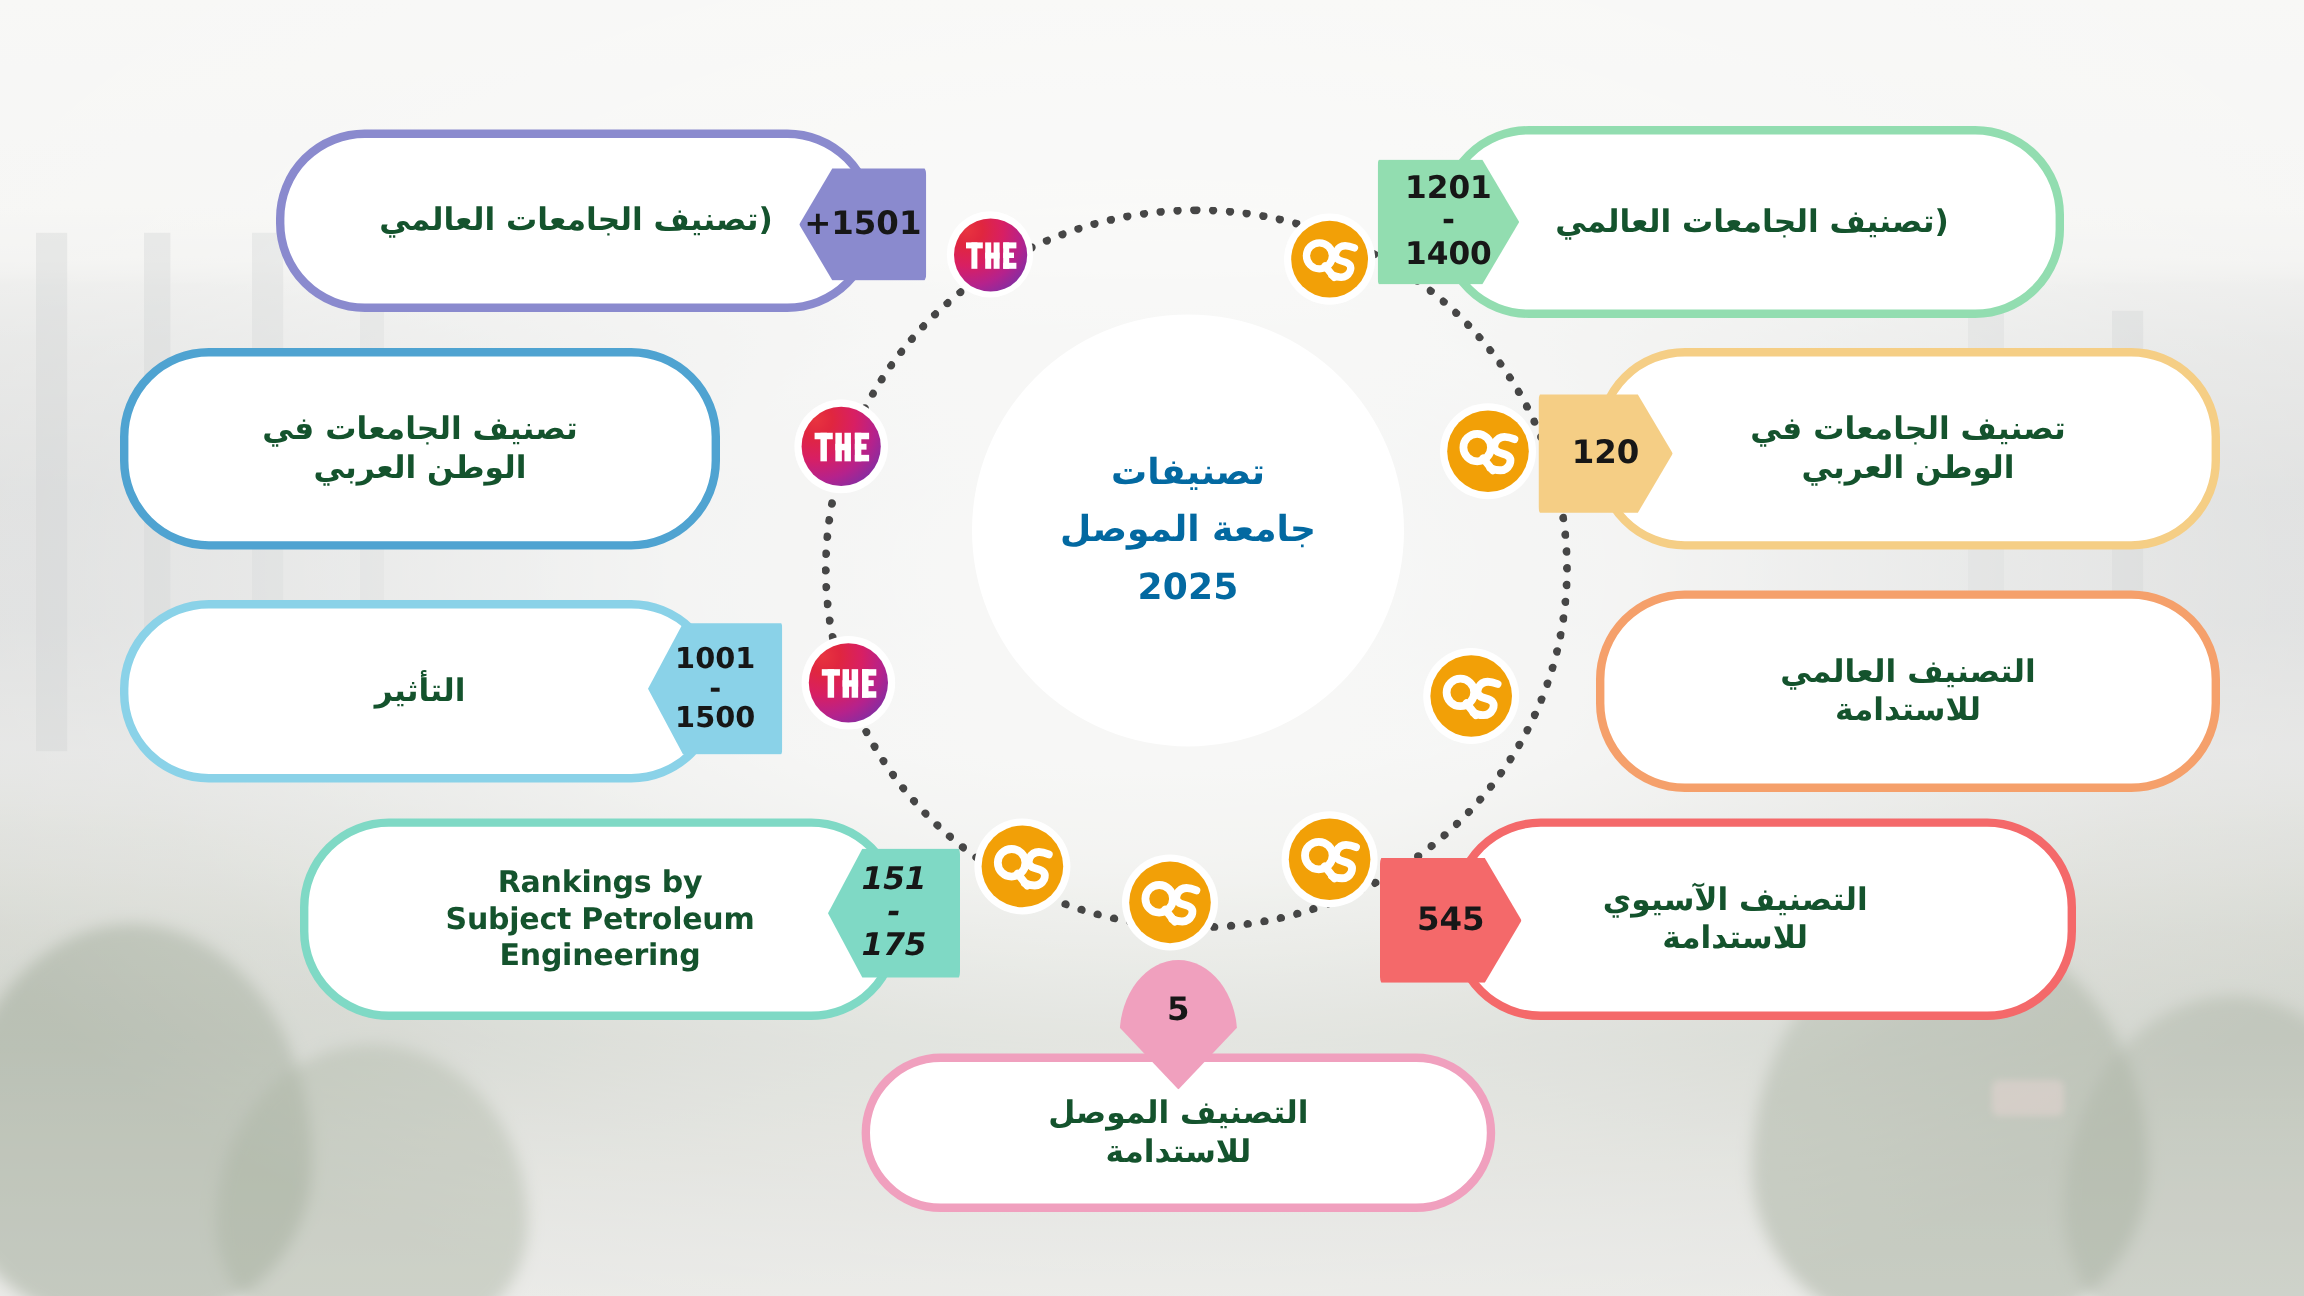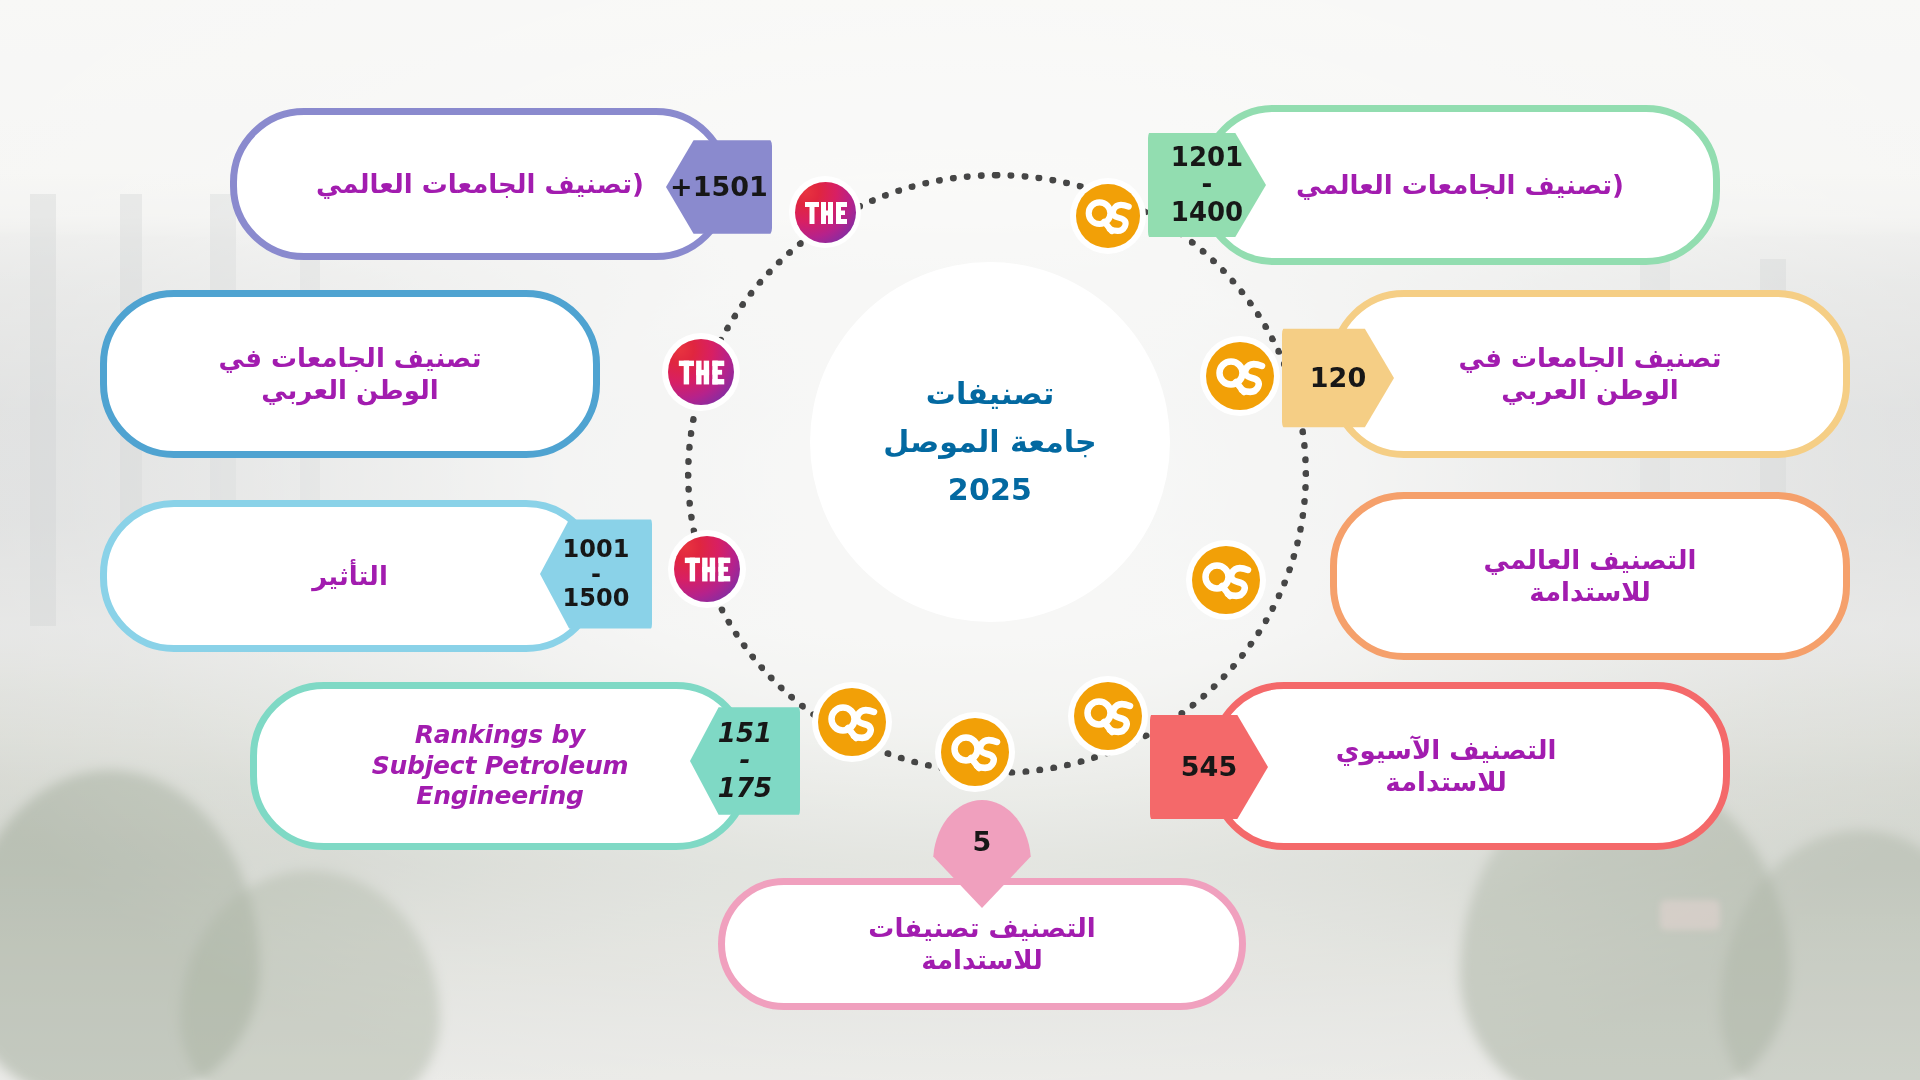--- a/index.html
+++ b/index.html
@@ -55,24 +55,24 @@
 
   
   .card{
     position:absolute;z-index:4;
     background:#ffffff;border-style:solid;border-width:7px;
     border-radius:74px;
     display:flex;align-items:center;justify-content:center;
     box-sizing:border-box;
   }
   .card .label{
-    font-size:26px;font-weight:700;color:#a21caf;line-height:1.25;
+    font-size:26px;font-weight:700;color:#14532d;line-height:1.25;
     text-align:center;direction:rtl;padding:0 22px;
   }
-  .card.ltr .label{direction:ltr;font-size:25px;line-height:1.22;letter-spacing:-0.2px;font-style:italic;}
+  .card.ltr .label{direction:ltr;font-size:25px;line-height:1.22;letter-spacing:-0.2px;}
 
   
   .hex{
     position:absolute;z-index:7;
     display:flex;align-items:center;justify-content:center;
   }
   .hex .shape{
     position:absolute;inset:0;
     clip-path:polygon(0% 50%,22% 4%,78% 4%,100% 50%,78% 96%,22% 96%);
     border-radius:12px;
@@ -322,20 +322,20 @@
   <div class="card" style="left:1210px;top:682px;width:520px;height:168px;border-color:#f4696a;">
     <div class="label" style="white-space:pre-line;padding-right:70px;">التصنيف الآسيوي
 للاستدامة</div>
   </div>
   <div class="hex right-point" style="left:1150px;top:708px;width:118px;height:118px;">
     <div class="shape" style="background:#f4696a;"></div>
     <div class="num">545</div>
   </div>
 
   <div class="card" style="left:718px;top:878px;width:528px;height:132px;border-color:#f0a0be;">
-    <div class="label" style="white-space:pre-line;">التصنيف تصنيفات
+    <div class="label" style="white-space:pre-line;">التصنيف الموصل
 للاستدامة</div>
   </div>
   <div class="drop" style="left:933px;top:800px;">
     <div class="num">5</div>
   </div>
 
 </div>
 
 </body></html>

